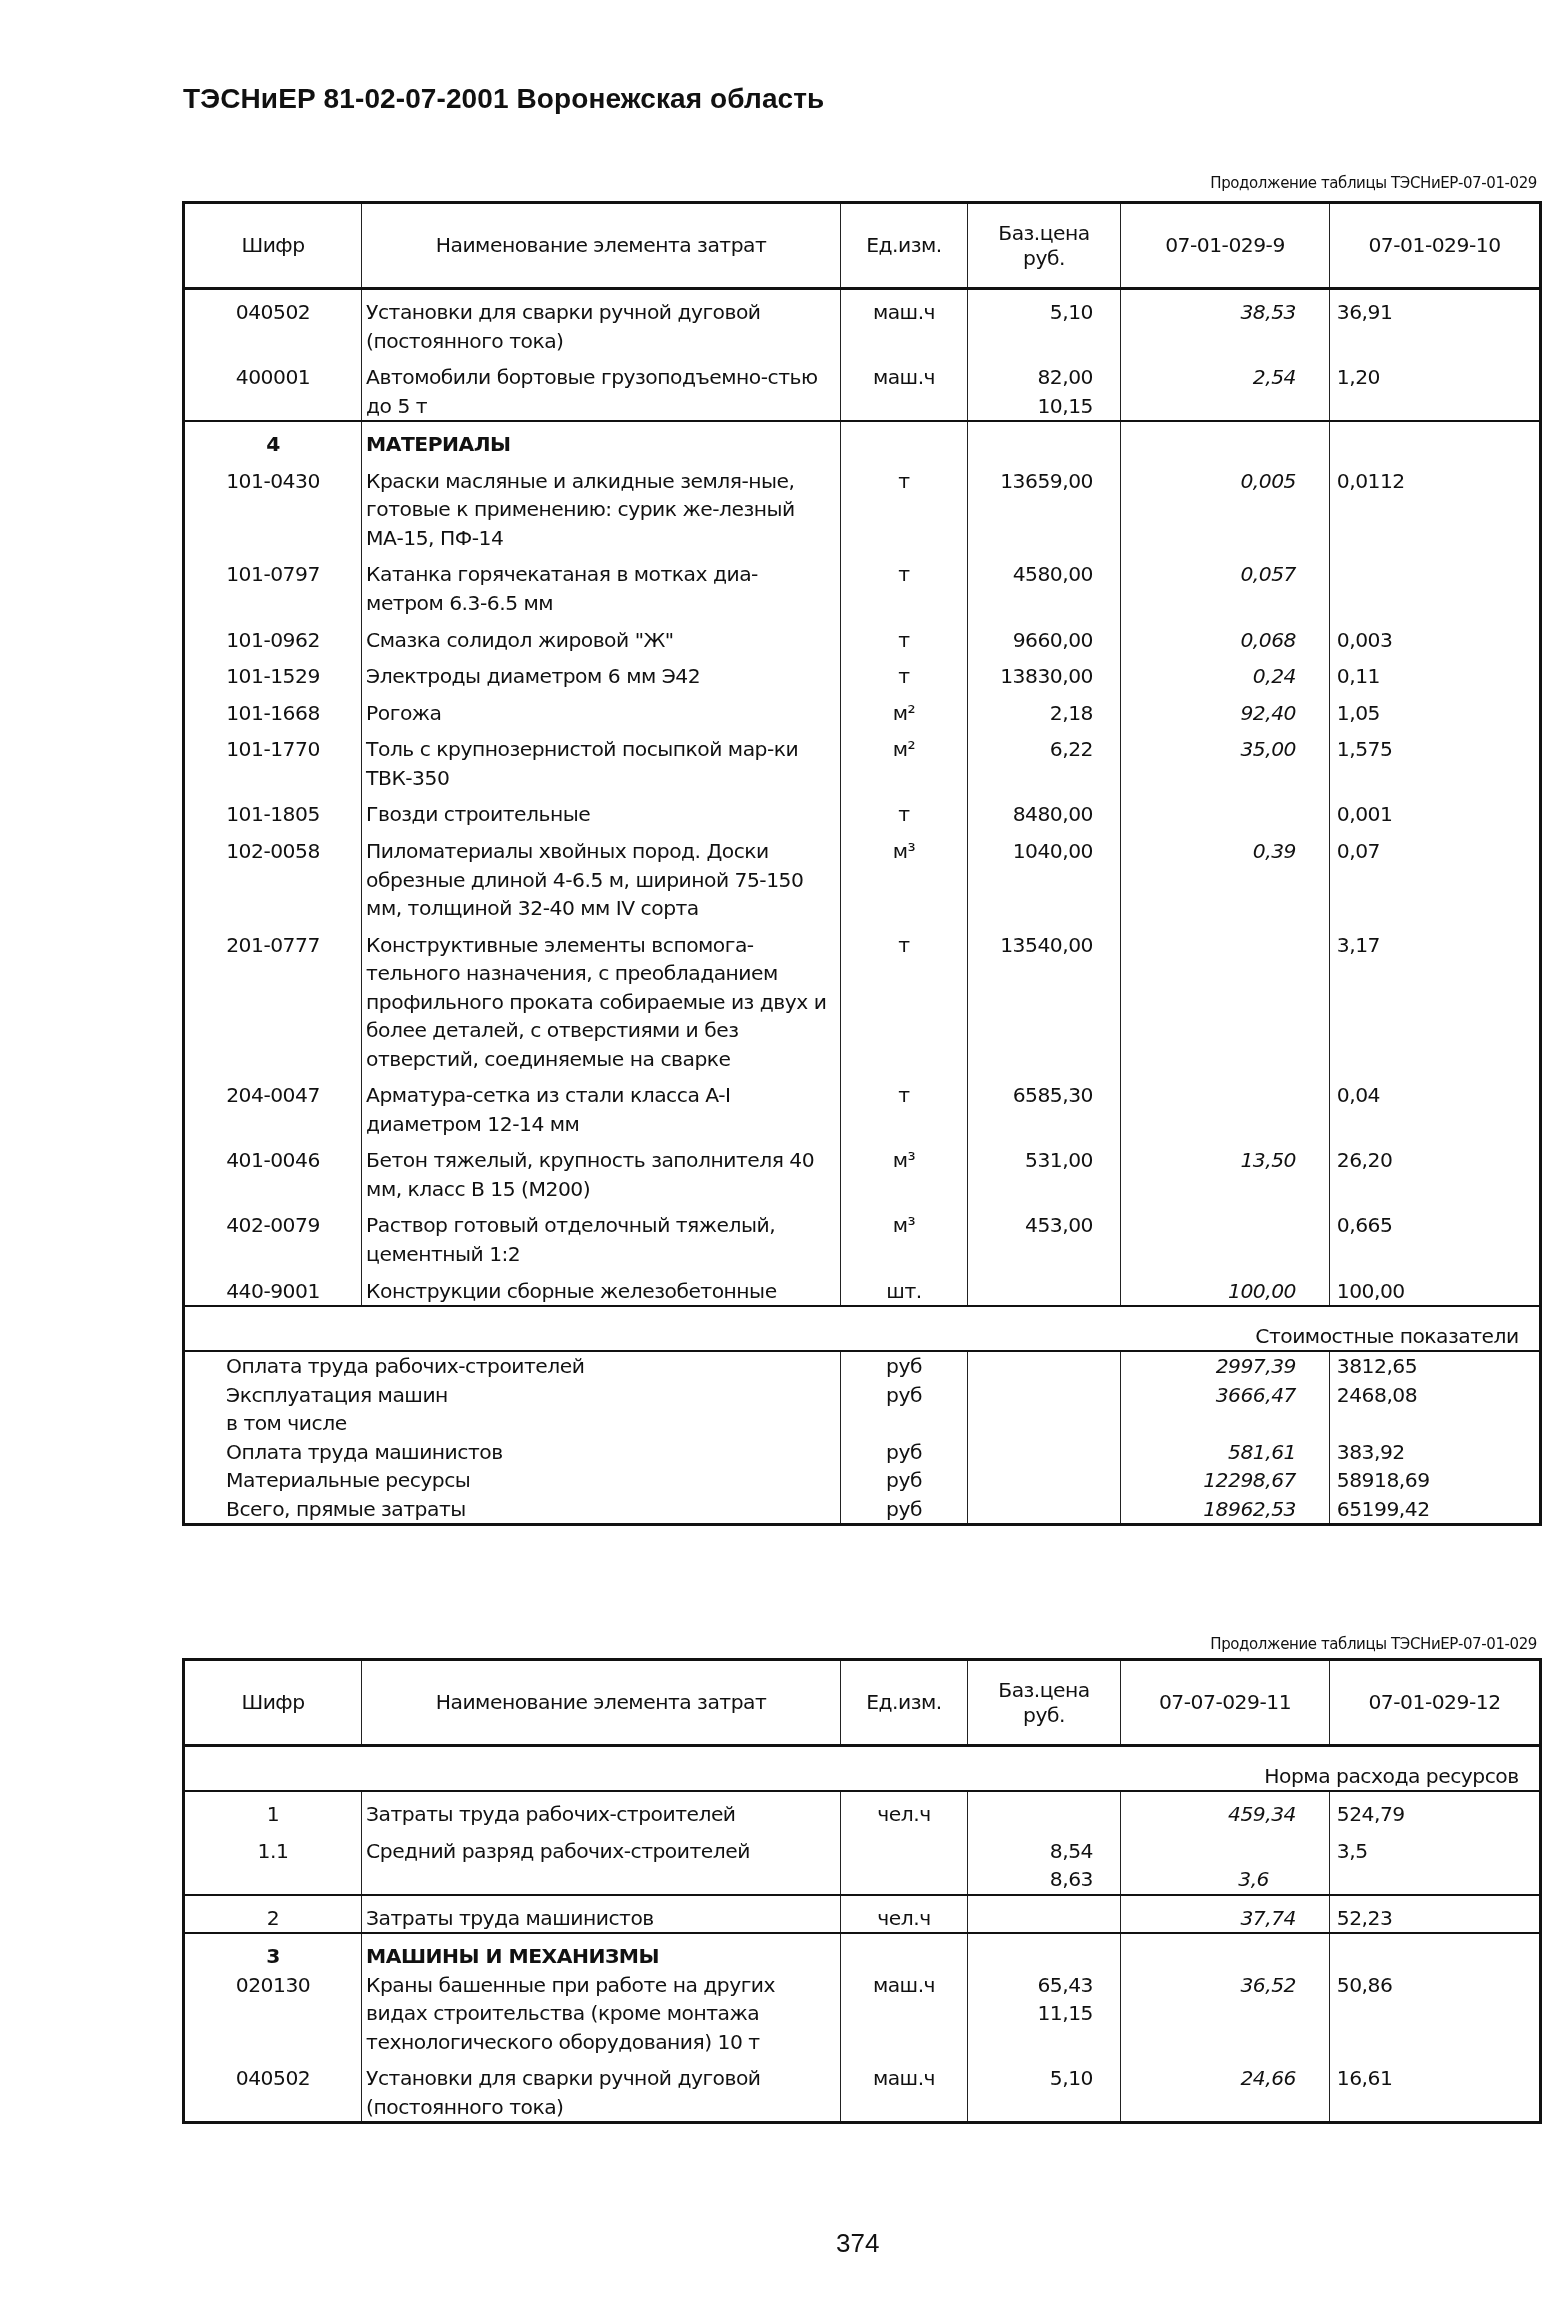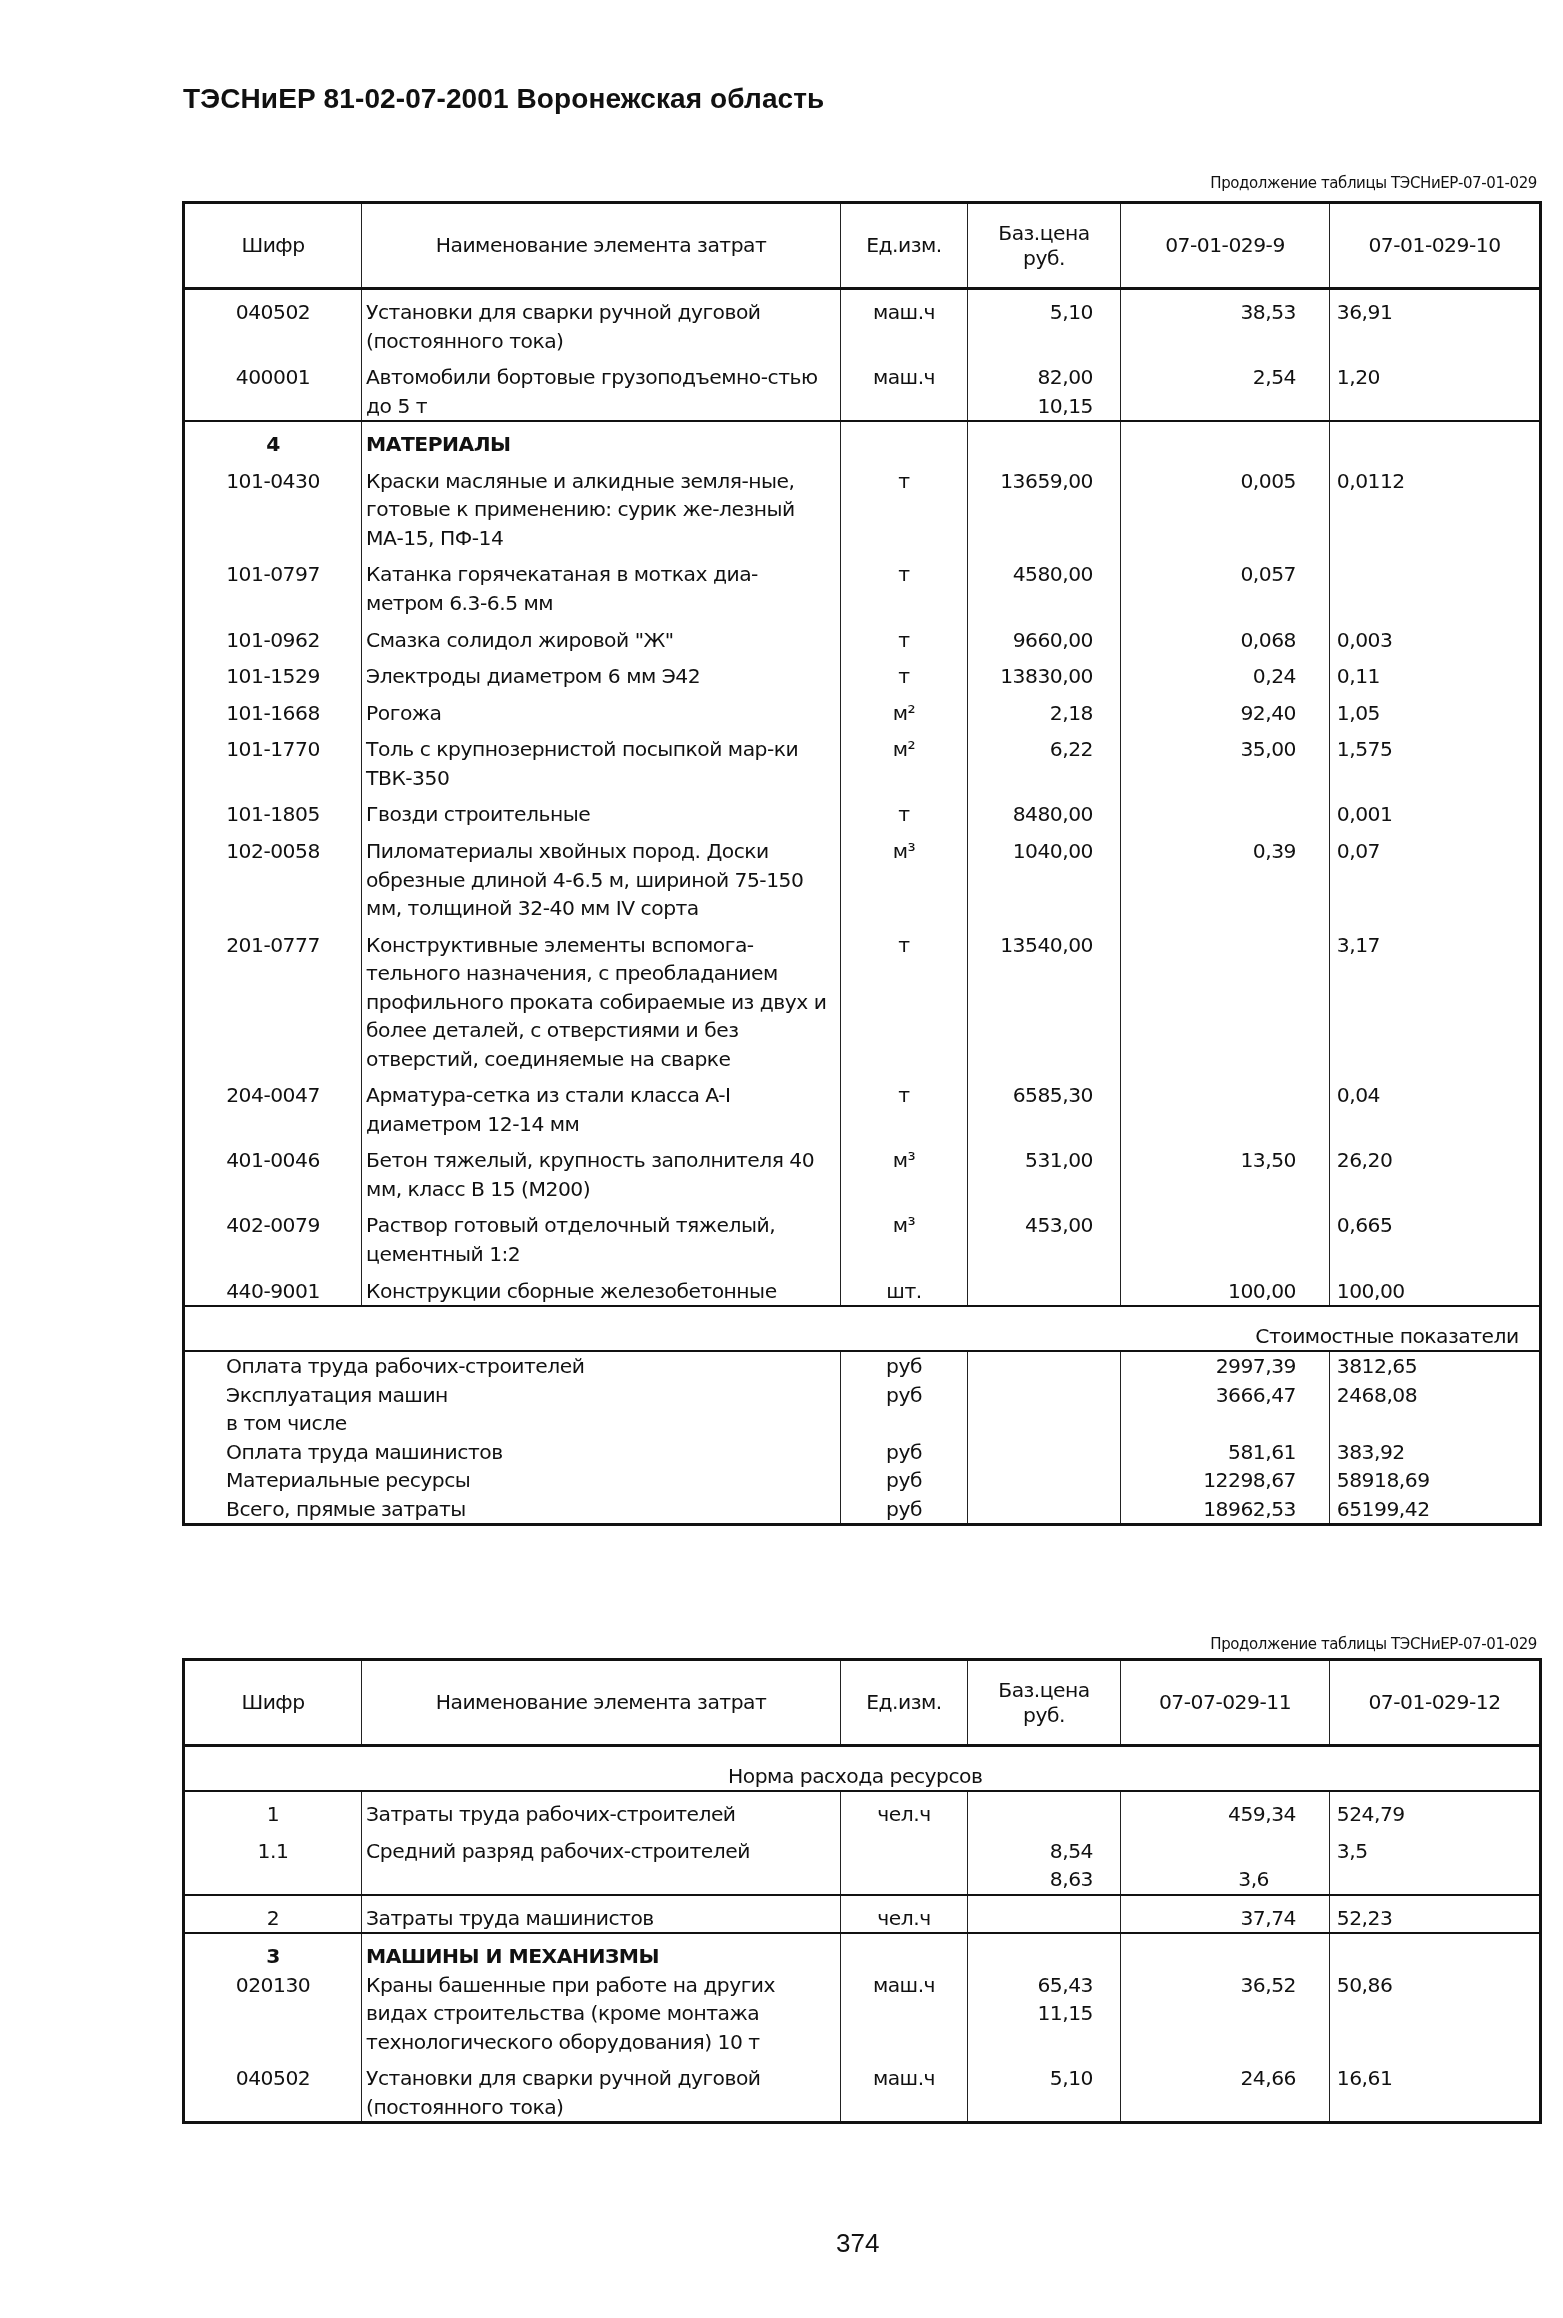--- a/index.html
+++ b/index.html
@@ -7,21 +7,21 @@
   .page-title { position: absolute; left: 183px; top: 83px; font-family: "Liberation Sans", sans-serif; font-weight: bold; font-size: 28px; letter-spacing: 0.1px; }
   .cont-caption { position: absolute; font-size: 15px; text-align: right; font-family: "DejaVu Sans", sans-serif; letter-spacing: -0.4px; }
   .tbl { position: absolute; left: 182px; border-collapse: collapse; table-layout: fixed; font-size: 20.3px; letter-spacing: -0.5px; }
   .tbl td, .tbl th { border-left: 1.4px solid #222; border-right: 1.4px solid #222; padding: 0 6.8px; vertical-align: top; font-weight: normal; line-height: 28.5px; }
   .tbl { border: 3.4px solid #111; }
   .tbl th { border-bottom: 3.4px solid #111; text-align: center; vertical-align: middle; height: 83px; line-height: 24.4px; }
   .c-code { width: 156px; text-align: center; }
   .c-name { width: 471px; text-align: left; padding-left: 4.1px !important; }
   .c-unit { width: 114px; text-align: center; }
   .c-price { width: 126px; text-align: right; padding-right: 27px !important; }
-  .c-v1 { width: 200px; text-align: right; padding-right: 33px !important; }
+  .c-v1 { width: 200px; text-align: right; padding-right: 33px !important; font-style: italic; }
   .c-v2 { width: 200px; padding-right: 19px !important; }
   .row-sep td { border-top: 2px solid #111; }
   .sec td { font-weight: bold; }
   .sec .c-name { font-family: "DejaVu Sans", sans-serif; }
   .pad-top td { padding-top: 8.1px; }
   .underline { }
   .band td { border-left: none; border-right: none; text-align: right; padding-right: 20.3px; border-top: 2px solid #111; height: 43px; vertical-align: bottom; line-height: 27px; }
   .sum td { border-top: 2.7px solid #111; }
   .sum .lbl { text-align: left; padding-left: 41px; }
   .sum td.noline { border-top: none; }
@@ -257,21 +257,21 @@
       <th>Шифр</th>
       <th>Наименование элемента затрат</th>
       <th>Ед.изм.</th>
       <th style="padding:0 16.3px;">Баз.цена руб.</th>
       <th>07-07-029-11</th>
       <th>07-01-029-12</th>
     </tr>
   </thead>
   <tbody>
     <tr class="band">
-      <td colspan="6" style="border-top:none;text-align:center;">Норма расхода ресурсов</td>
+      <td colspan="6" style="border-top:none;">Норма расхода ресурсов</td>
     </tr>
     <tr class="row-sep pad-top">
       <td class="c-code b">1</td>
       <td class="c-name">Затраты труда рабочих-строителей</td>
       <td class="c-unit">чел.ч</td>
       <td class="c-price"></td>
       <td class="c-v1">459,34</td>
       <td class="c-v2">524,79</td>
     </tr>
     <tr class="pad-top">

